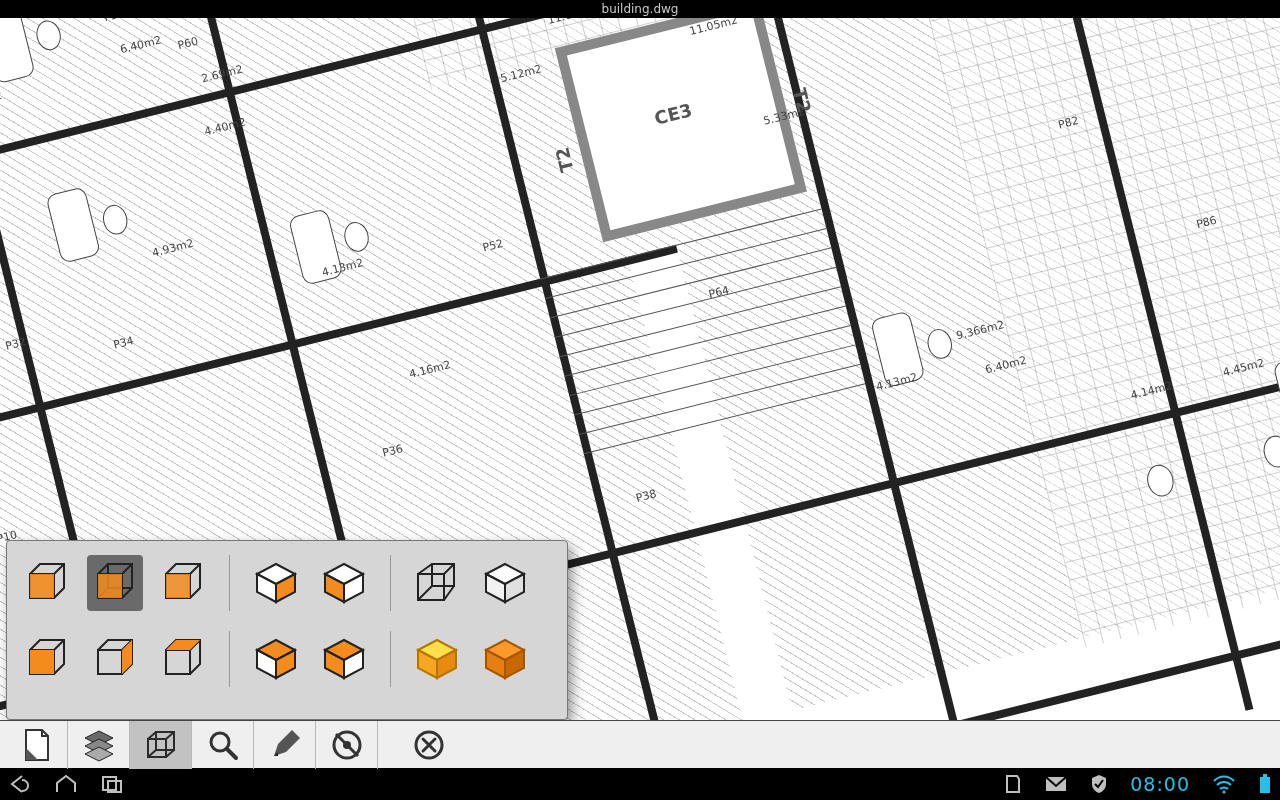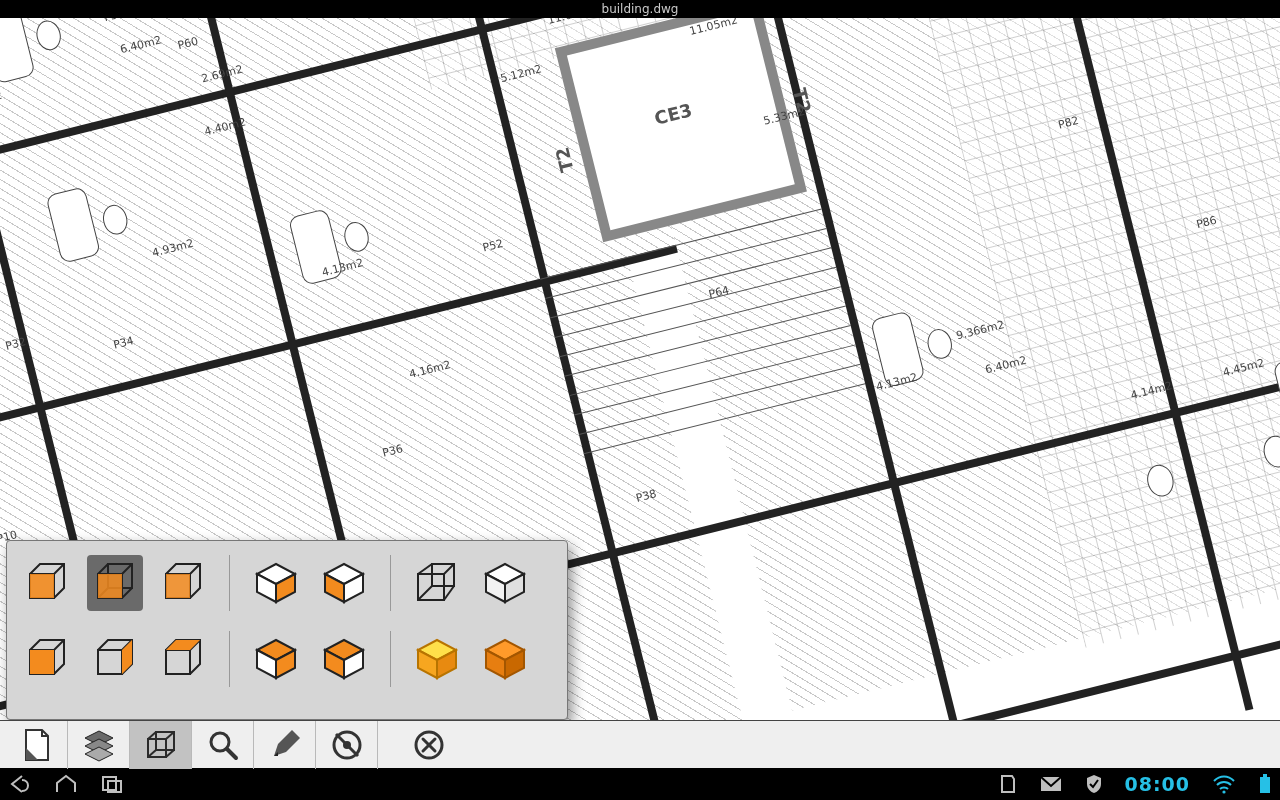--- a/index.html
+++ b/index.html
@@ -73,21 +73,21 @@
   .mt-btn.sel { background:#c2c2c2; }
   .mt-ico { width:34px; height:34px; }
   
   .navbar {
     width:100%; height:32px; background:#000; color:#b9b9b9;
     display:flex; align-items:center; justify-content:space-between;
     padding:0 8px;
   }
   .nav-left, .nav-right { display:flex; align-items:center; gap:22px; }
   .nav-ico { width:24px; height:22px; display:block; }
-  .clock { color:#26c0e6; font-size:19px; letter-spacing:1px; font-weight:700;text-align:right; }
+  .clock { color:#26c0e6; font-size:19px; letter-spacing:1px; font-weight:400;text-align:right; }
 </style>
 </head>
 <body>
 
 <div class="titlebar">
   <span>building.dwg</span>
 </div>
 
 <div class="viewport">
   <div class="drawing">

